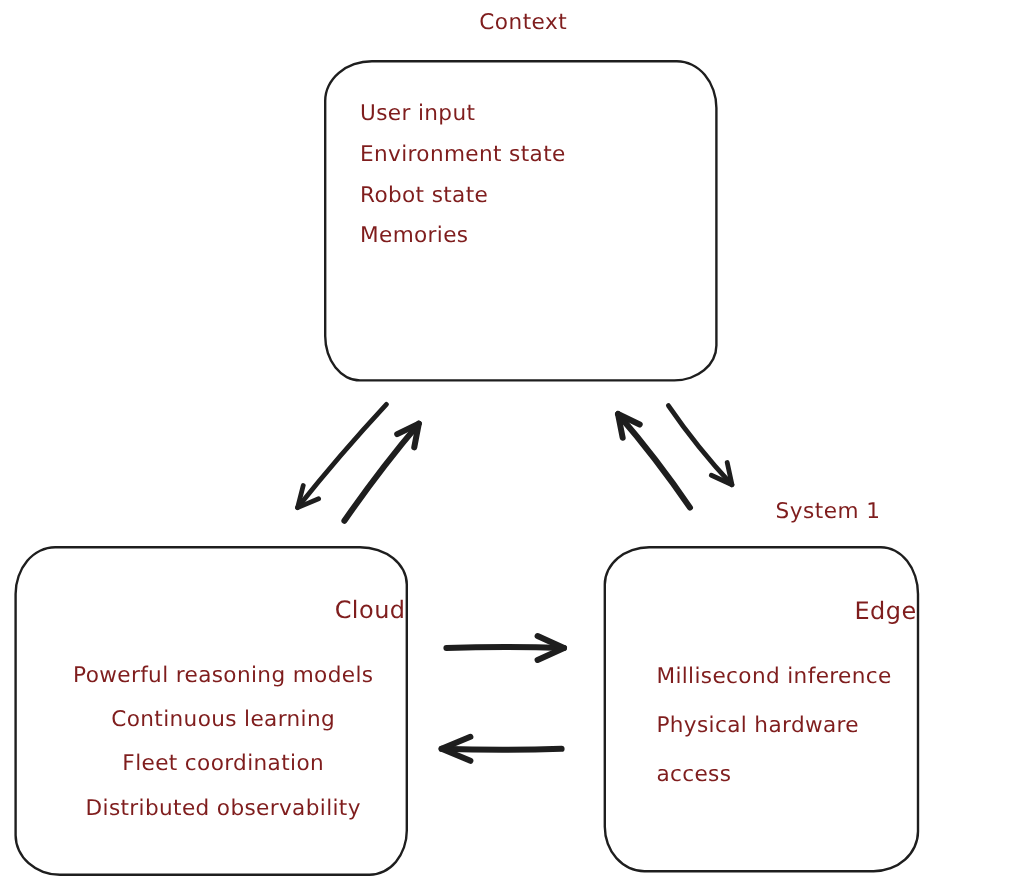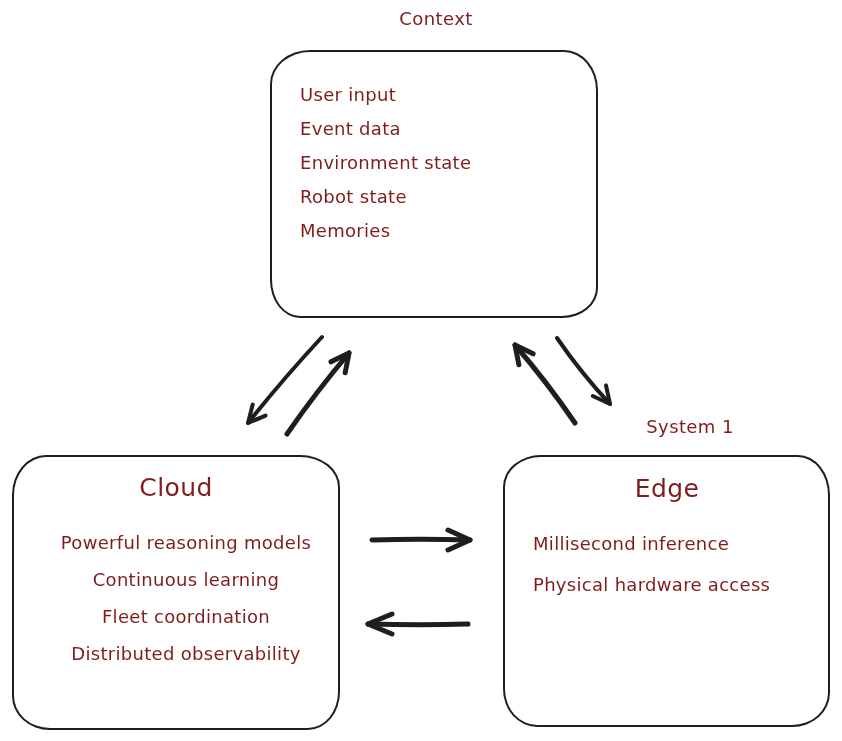--- a/index.html
+++ b/index.html
@@ -41,41 +41,42 @@
     left: 270px; top: 50px; width: 328px; height: 268px;
     border-radius: 40px 34px 36px 30px / 34px 40px 30px 38px;
     padding: 26px 1px 0 28px;
   }
   #cloud-box {
     left: 12px; top: 455px; width: 328px; height: 275px;
     border-radius: 34px 40px 32px 38px / 40px 32px 38px 34px;
     padding: 19px 0 0 0;
   }
   #edge-box {
-    left: 503px; top: 455px; width: 327px; height: 272px;
+    left: 503px; top: 455px; width: 263px; height: 272px;
     border-radius: 38px 32px 38px 34px / 32px 40px 34px 38px;
-    padding: 20px 0 0 1px;
+    padding: 20px 0 0 15px;
   }
 
   .node-label {
     position: absolute;
     transform: translateX(-50%);
     font-size: 18px;
     letter-spacing: 0.4px;
     white-space: nowrap;
   }
   #context-label { left: 436px; top: 8px; }
   #system2-label { left: 175px; top: 418px; margin-top: 47px; }
   #system1-label { left: 690px; top: 416px; }
 
   .box-title {
-    text-align: center;
-    font-size: 25px;
+    text-align: right;
+    font-size: 20px;
     letter-spacing: 0.4px;
     line-height: 24px;
+    margin-top: 20px;
   }
   .box-items {
     list-style: none;
     margin: 0;
     padding: 0;
     font-size: 18px;
     letter-spacing: 0.3px;
   }
   #context-box .box-items li { line-height: 34px; }
   #cloud-box .box-title { margin-bottom: 24px; }
@@ -115,21 +116,20 @@
       <path d="M468,624 Q419,625.5 368,624"></path>
       <path d="M392,614 L368,624 L392,634"></path>
     </g>
   </svg>
 
   <div class="node-label" id="context-label">Context</div>
 
   <div class="box" id="context-box">
     <ul class="box-items">
       <li>User input</li>
-      <li>Event data</li>
       <li>Environment state</li>
       <li>Robot state</li>
       <li>Memories</li>
     </ul>
   </div>
 
   <div class="node-label" id="system2-label">System 2</div>
 
   <div class="box" id="cloud-box">
     <div class="box-title">Cloud</div>

